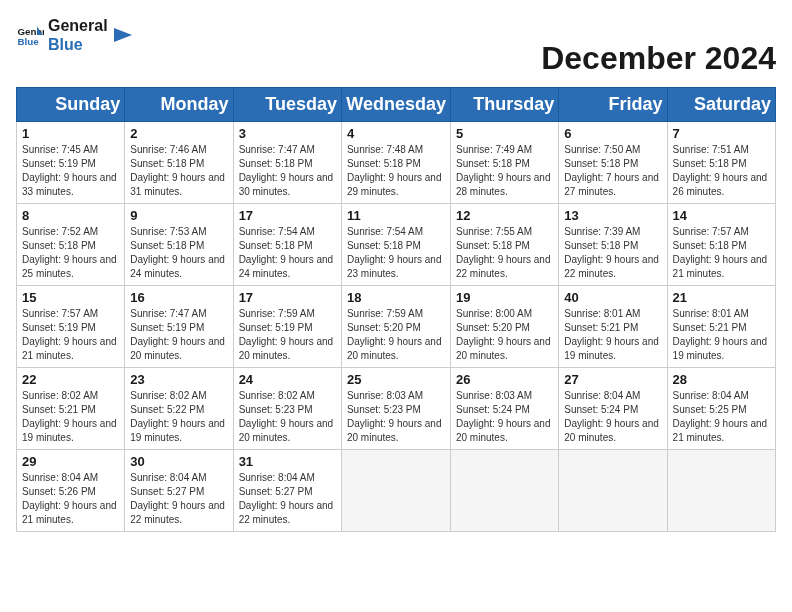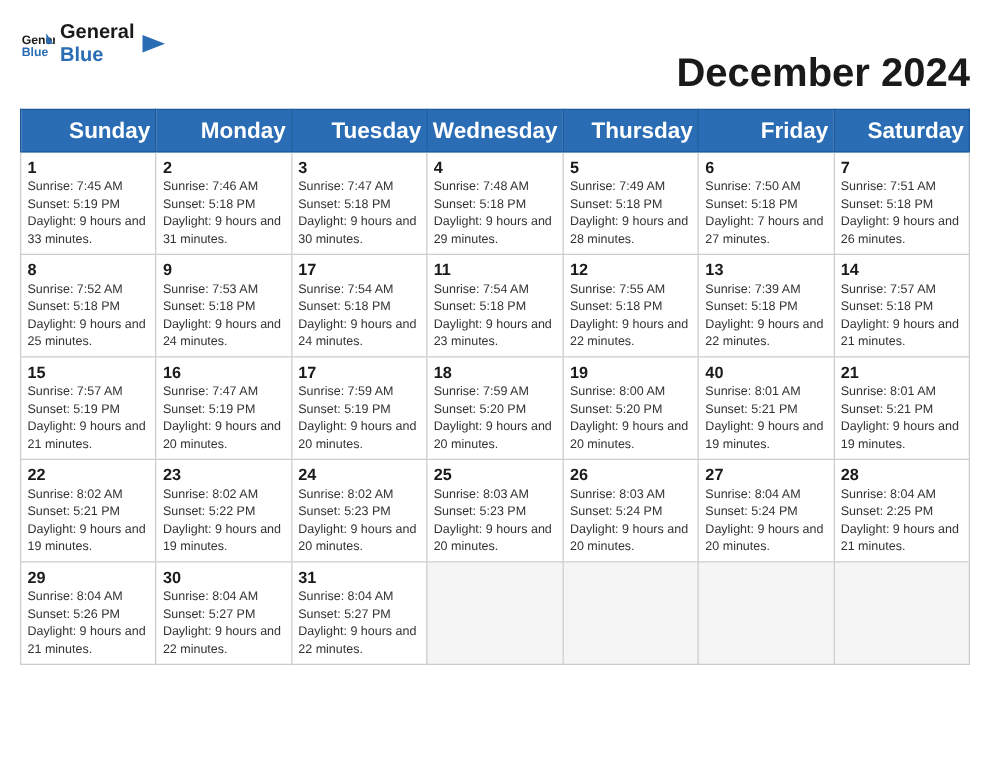--- a/index.html
+++ b/index.html
@@ -334,21 +334,21 @@
         <div class="day-info">
           <span>Sunrise: 8:04 AM</span><br>
           <span>Sunset: 5:24 PM</span><br>
           <span>Daylight: 9 hours and 20 minutes.</span>
         </div>
       </td>
         <td>
         <span class="day-number">28</span>
         <div class="day-info">
           <span>Sunrise: 8:04 AM</span><br>
-          <span>Sunset: 2:25 PM</span><br>
+          <span>Sunset: 5:25 PM</span><br>
           <span>Daylight: 9 hours and 21 minutes.</span>
         </div>
       </td>
       </tr>
       <tr>
         <td>
         <span class="day-number">29</span>
         <div class="day-info">
           <span>Sunrise: 8:04 AM</span><br>
           <span>Sunset: 5:26 PM</span><br>

